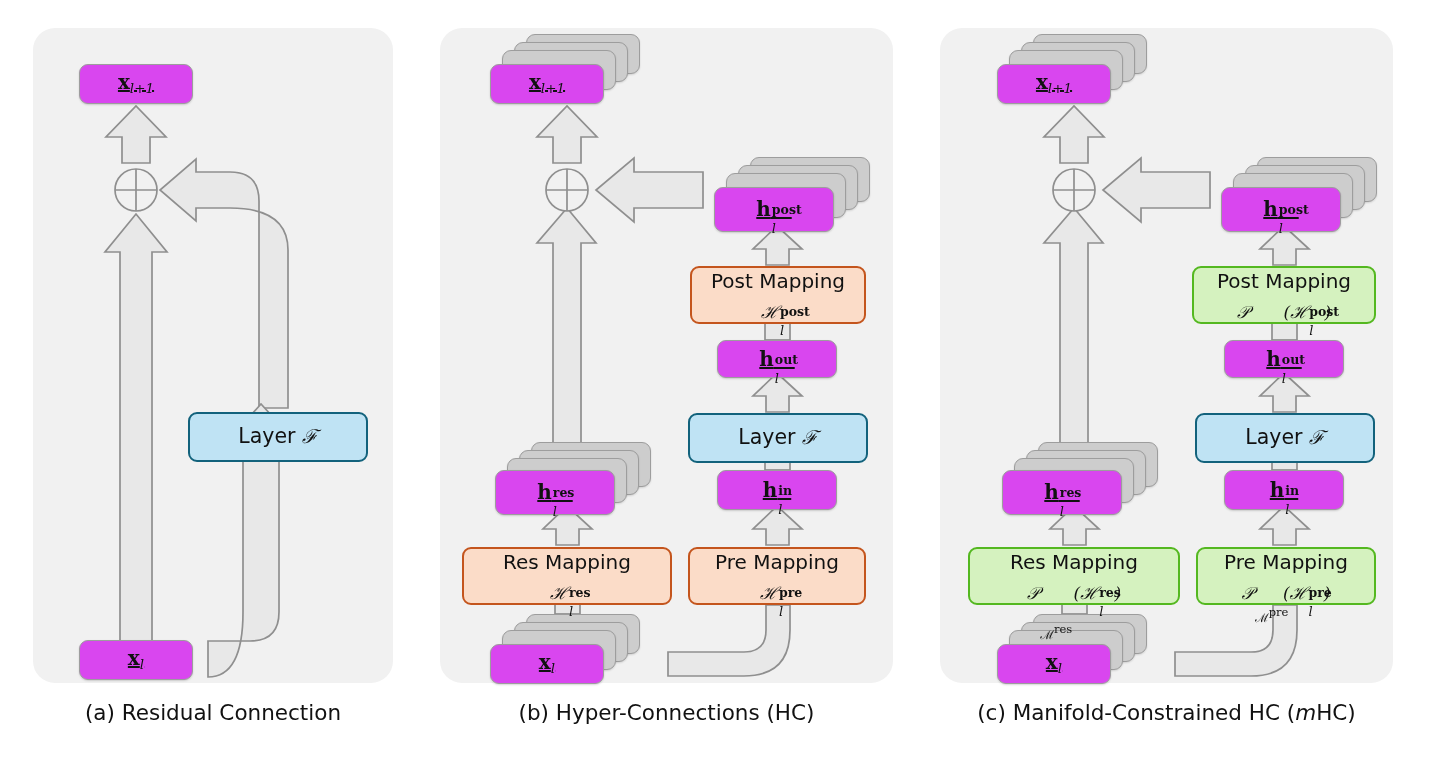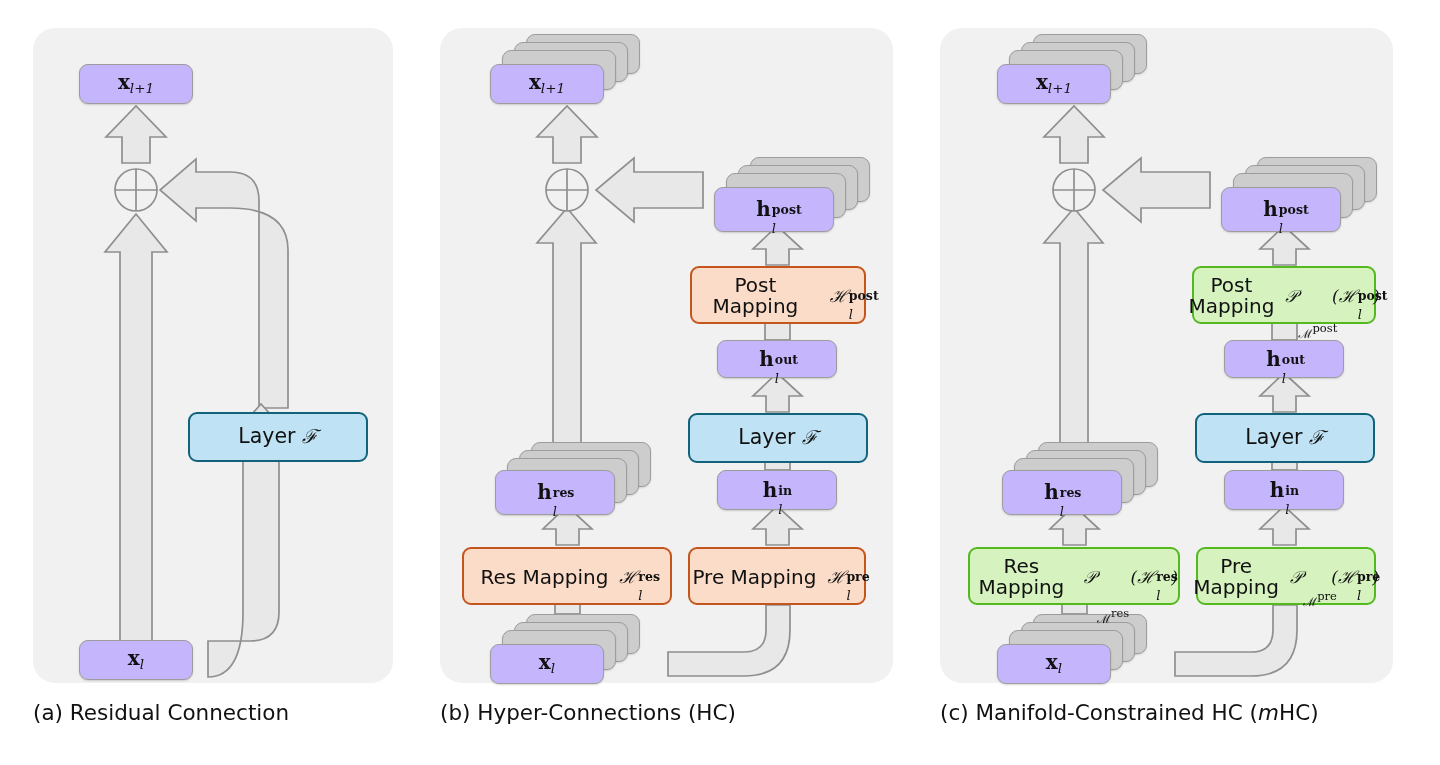--- a/index.html
+++ b/index.html
@@ -6,33 +6,33 @@
   body{width:1440px;height:765px;font-family:"DejaVu Sans",sans-serif;position:relative;overflow:hidden;}
 
   .stage{position:absolute;left:0;top:0;width:1440px;height:765px;}
 
   
   .panel{position:absolute;background:#f1f1f1;border-radius:22px;}
   #panel-a{left:33px;top:28px;width:360px;height:655px;}
   #panel-b{left:440px;top:28px;width:453px;height:655px;}
   #panel-c{left:940px;top:28px;width:453px;height:655px;}
 
-  .caption{position:absolute;top:700px;text-align:left;font-size:21.5px;color:#111;
+  .caption{position:absolute;top:700px;text-align:center;font-size:21.5px;color:#111;
            font-family:"DejaVu Sans",sans-serif;white-space:nowrap;}
   #cap-a{left:33px;width:360px;}
   #cap-b{left:440px;width:453px;}
   #cap-c{left:940px;width:453px;}
   .caption .mi{font-style:italic;}
 
   
   .box{position:absolute;box-sizing:border-box;border-radius:9px;display:flex;
        align-items:center;justify-content:center;text-align:center;line-height:1.05;
        z-index:5;}
-  .box.gray{background:#c4b5fd;border:1.6px solid #9d9d9d;color:#111;
-            box-shadow:0 1px 2px rgba(0,0,0,.16);}
+  .box.gray{background:#d946ef;border:1.6px solid #9d9d9d;color:#111;
+            box-shadow:0 1px 2px rgba(0,0,0,.16);text-decoration:underline;}
   .box.blue{background:#bfe3f4;border:2px solid #12627c;color:#111;}
   .box.orange{background:#fbdcc8;border:2px solid #c4551d;color:#111;}
   .box.green{background:#d5f2bf;border:2px solid #54b820;color:#111;}
 
   
   .stack{position:absolute;z-index:4;}
   .stack .ghost{position:absolute;box-sizing:border-box;border-radius:9px;
                 background:#cdcdcd;border:1.6px solid #9d9d9d;
                 box-shadow:0 1px 2px rgba(0,0,0,.14);}
 
@@ -41,21 +41,21 @@
   .sub{font-family:"DejaVu Serif",serif;font-style:italic;font-weight:normal;
        font-size:13.5px;vertical-align:-0.32em;}
   .subsup{display:inline-block;vertical-align:baseline;position:relative;width:0;}
   .subsup i{position:absolute;left:1px;top:-13px;font-style:normal;
             font-family:"DejaVu Serif",serif;font-weight:bold;font-size:12.5px;white-space:nowrap;}
   .subsup b{position:absolute;left:1px;top:6px;font-style:italic;font-weight:normal;
             font-family:"DejaVu Serif",serif;font-size:13px;}
 
   .lbl{font-size:20.5px;font-family:"DejaVu Sans",sans-serif;color:#111;}
   .cal{font-family:"DejaVu Serif",serif;font-style:italic;font-size:19px;}
-  .mapbox{gap:11px;padding-top:2px;}
+  .mapbox{flex-direction:column;gap:11px;padding-top:2px;}
   .maptitle{font-size:20px;font-family:"DejaVu Sans",sans-serif;color:#111;}
   .mapform{font-family:"DejaVu Serif",serif;font-style:italic;font-size:17px;color:#111;
            margin-top:1px;white-space:nowrap;}
   .mapform small{font-size:11.5px;font-style:normal;}
 
   
   .wires{position:absolute;left:0;top:0;width:1440px;height:765px;z-index:2;}
   .wires path, .wires polygon, .wires circle, .wires line, .wires rect{
       fill:#e8e8e8;stroke:#8f8f8f;stroke-width:1.7px;}
 </style>

